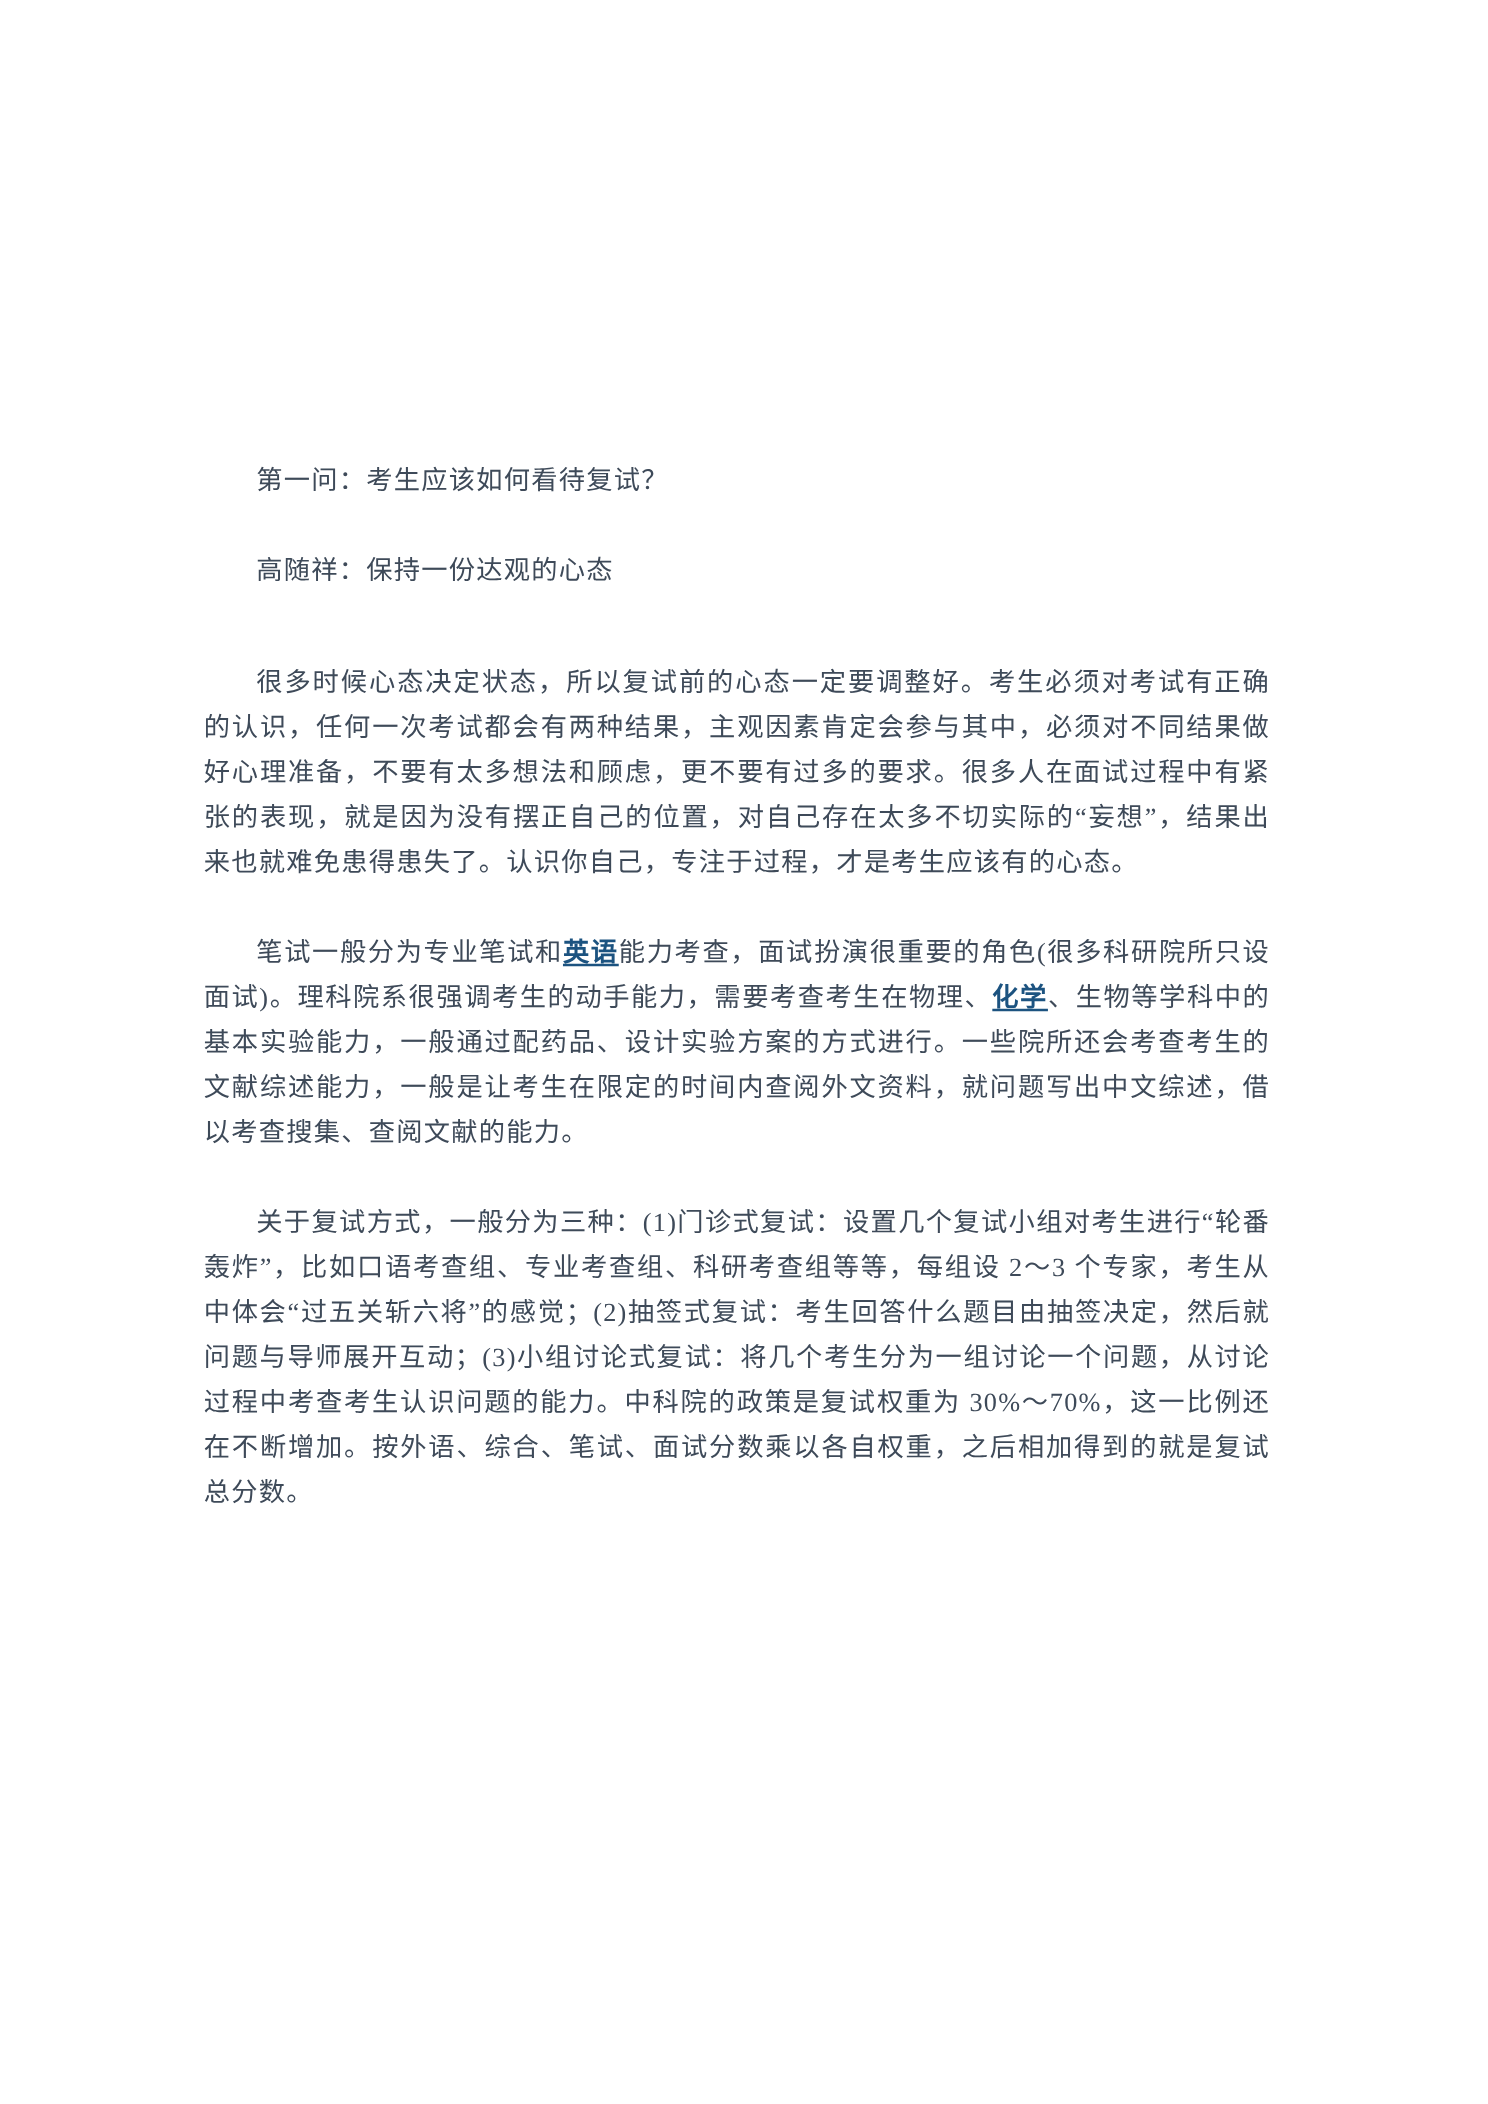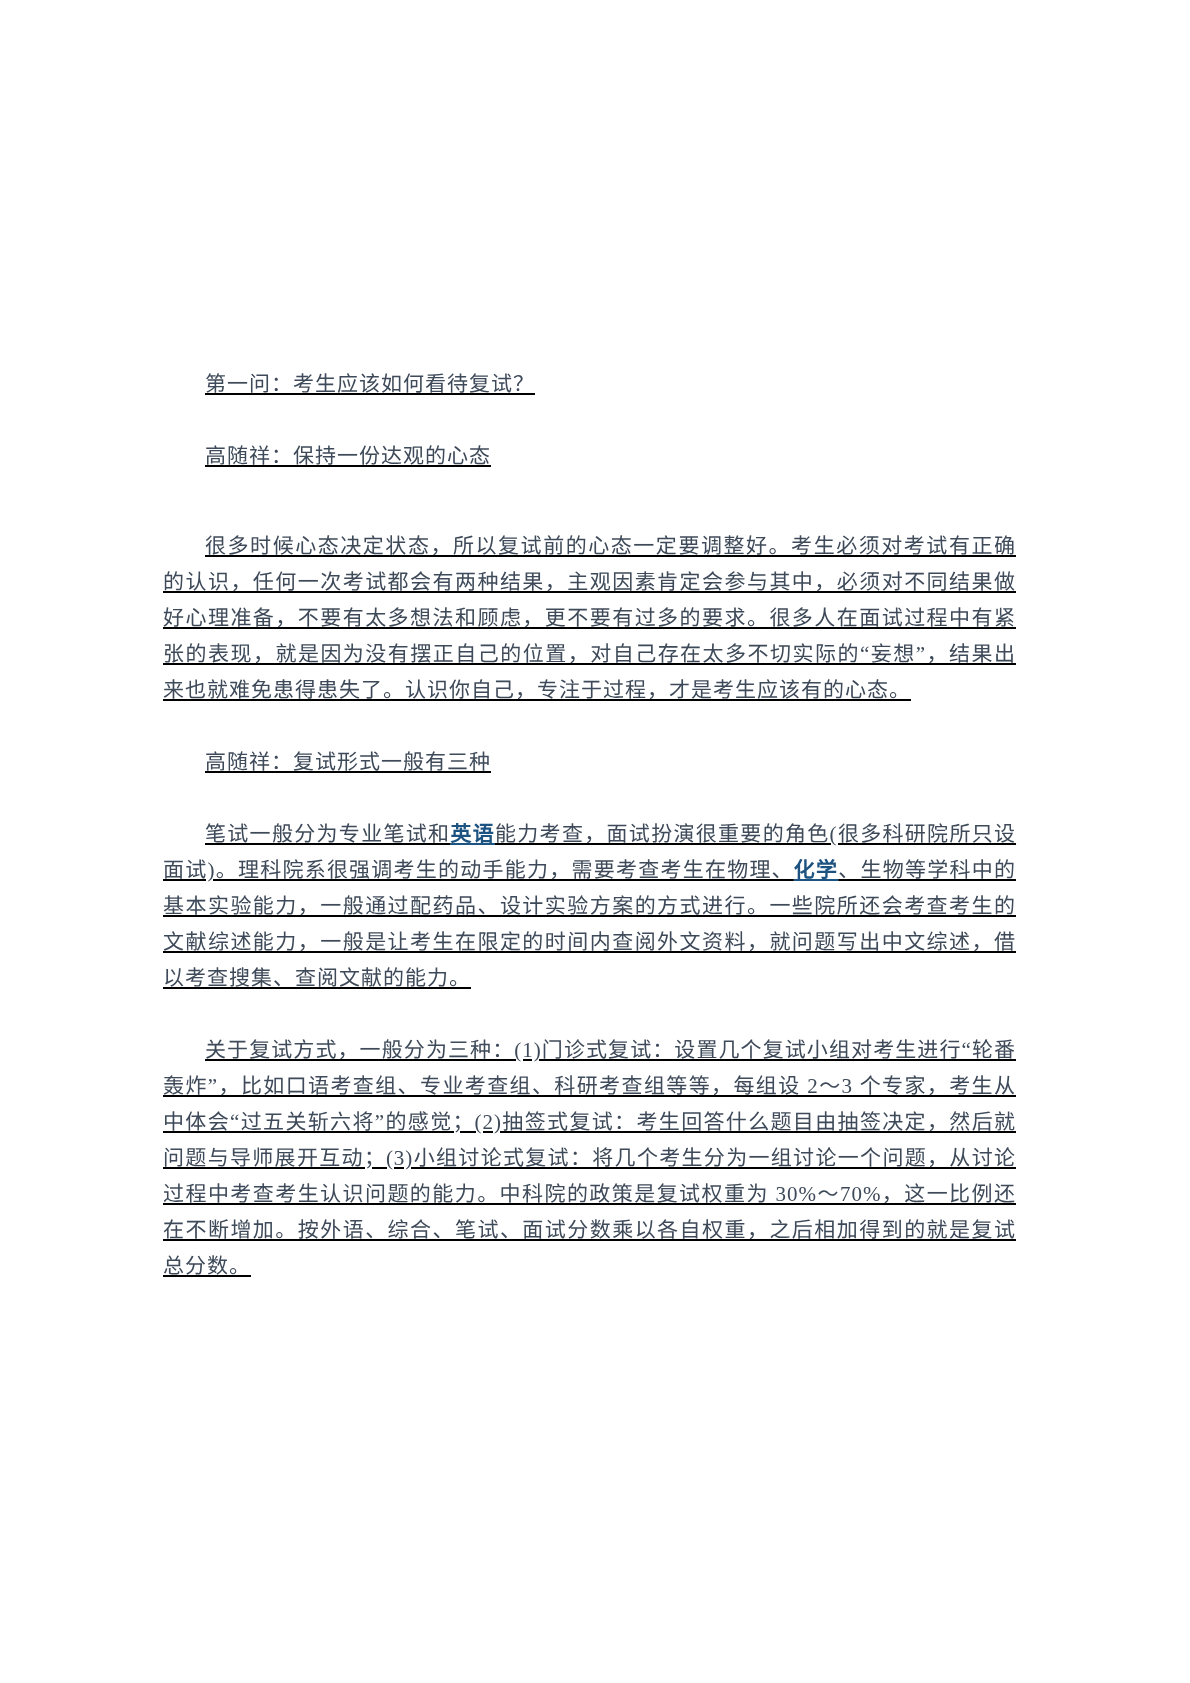--- a/index.html
+++ b/index.html
@@ -10,21 +10,20 @@
   body {
     width: 1190px;
     height: 1683px;
     overflow: hidden;
     font-family: "Liberation Serif", "DejaVu Serif", serif;
   }
   .doc {
     box-sizing: border-box;
     width: 1166px;
     padding: 366px 150px 0 163px;
-    text-decoration: underline;
   }
   .block {
     margin: 0 0 36px 0;
     font-size: 21px;
     line-height: 36px;
     letter-spacing: 1px;
     color: #3e4a59;
     text-indent: 2em;
     text-align: justify;
     text-justify: inter-ideograph;
@@ -38,16 +37,15 @@
     cursor: pointer;
   }
 </style>
 </head>
 <body>
 
 <div class="doc">
     <p class="block heading"><span>第一问：考生应该如何看待复试？</span></p>
     <p class="block heading"><span>高随祥：保持一份达观的心态</span></p>
     <p class="block paragraph"><span>很多时候心态决定状态，所以复试前的心态一定要调整好。考生必须对考试有正确的认识，任何一次考试都会有两种结果，主观因素肯定会参与其中，必须对不同结果做好心理准备，不要有太多想法和顾虑，更不要有过多的要求。很多人在面试过程中有紧张的表现，就是因为没有摆正自己的位置，对自己存在太多不切实际的“妄想”，结果出来也就难免患得患失了。认识你自己，专注于过程，才是考生应该有的心态。</span></p>
-    <p class="block heading"><span>高随祥：复试形式一般有三种</span></p>
     <p class="block paragraph"><span>笔试一般分为专业笔试和</span><a class="inline-link" href="#">英语</a><span>能力考查，面试扮演很重要的角色(很多科研院所只设面试)。理科院系很强调考生的动手能力，需要考查考生在物理、</span><a class="inline-link" href="#">化学</a><span>、生物等学科中的基本实验能力，一般通过配药品、设计实验方案的方式进行。一些院所还会考查考生的文献综述能力，一般是让考生在限定的时间内查阅外文资料，就问题写出中文综述，借以考查搜集、查阅文献的能力。</span></p>
     <p class="block paragraph"><span>关于复试方式，一般分为三种：(1)门诊式复试：设置几个复试小组对考生进行“轮番轰炸”，比如口语考查组、专业考查组、科研考查组等等，每组设 2～3 个专家，考生从中体会“过五关斩六将”的感觉；(2)抽签式复试：考生回答什么题目由抽签决定，然后就问题与导师展开互动；(3)小组讨论式复试：将几个考生分为一组讨论一个问题，从讨论过程中考查考生认识问题的能力。中科院的政策是复试权重为 30%～70%，这一比例还在不断增加。按外语、综合、笔试、面试分数乘以各自权重，之后相加得到的就是复试总分数。</span></p>
   </div>
 
 </body></html>

